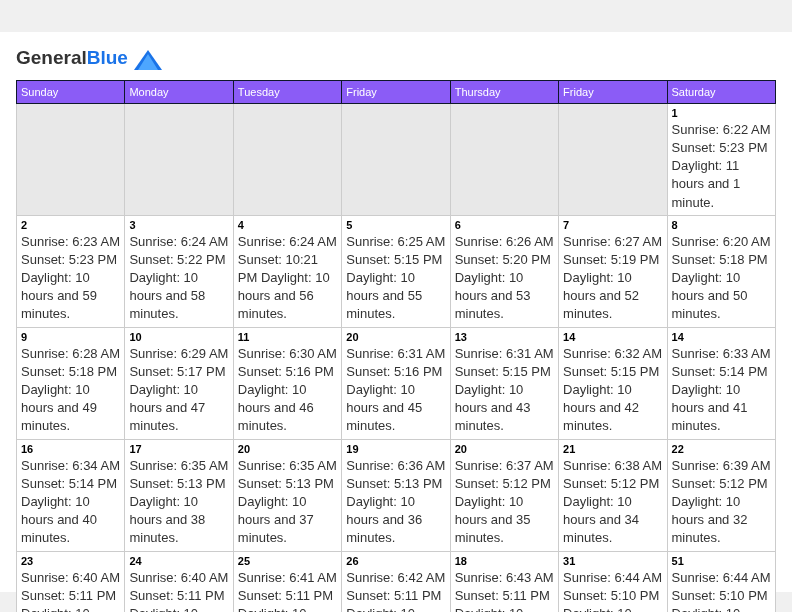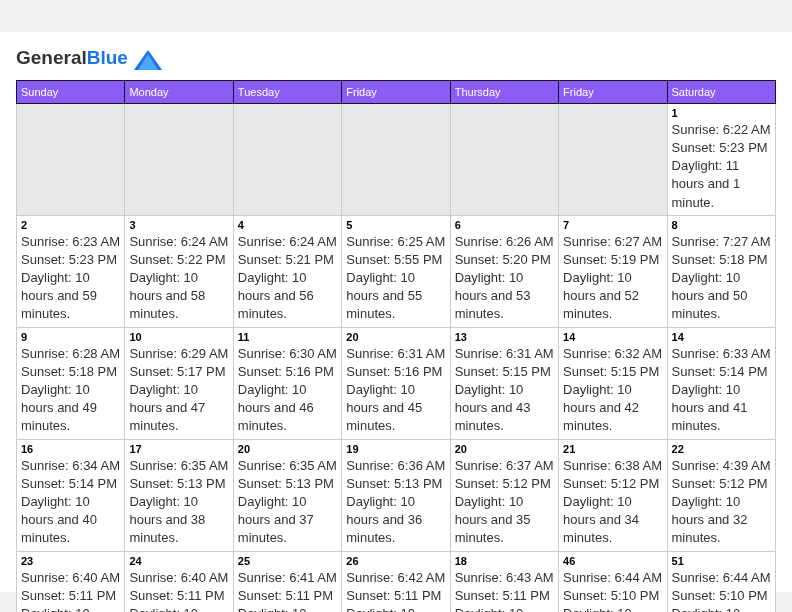--- a/index.html
+++ b/index.html
@@ -137,44 +137,44 @@
           </td>
           <td>
             <span class="day-num">3</span>
             <div class="day-info">Sunrise: 6:24 AM
 Sunset: 5:22 PM
 Daylight: 10 hours and 58 minutes.</div>
           </td>
           <td>
             <span class="day-num">4</span>
             <div class="day-info">Sunrise: 6:24 AM
-Sunset: 5:21 PM
+Sunset: 10:21 PM
 Daylight: 10 hours and 56 minutes.</div>
           </td>
           <td>
             <span class="day-num">5</span>
             <div class="day-info">Sunrise: 6:25 AM
-Sunset: 5:55 PM
+Sunset: 5:15 PM
 Daylight: 10 hours and 55 minutes.</div>
           </td>
           <td>
             <span class="day-num">6</span>
             <div class="day-info">Sunrise: 6:26 AM
 Sunset: 5:20 PM
 Daylight: 10 hours and 53 minutes.</div>
           </td>
           <td>
             <span class="day-num">7</span>
             <div class="day-info">Sunrise: 6:27 AM
 Sunset: 5:19 PM
 Daylight: 10 hours and 52 minutes.</div>
           </td>
           <td>
             <span class="day-num">8</span>
-            <div class="day-info">Sunrise: 7:27 AM
+            <div class="day-info">Sunrise: 6:20 AM
 Sunset: 5:18 PM
 Daylight: 10 hours and 50 minutes.</div>
           </td>
         </tr>
         <tr>
           <td>
             <span class="day-num">9</span>
             <div class="day-info">Sunrise: 6:28 AM
 Sunset: 5:18 PM
 Daylight: 10 hours and 49 minutes.</div>
@@ -248,21 +248,21 @@
 Daylight: 10 hours and 35 minutes.</div>
           </td>
           <td>
             <span class="day-num">21</span>
             <div class="day-info">Sunrise: 6:38 AM
 Sunset: 5:12 PM
 Daylight: 10 hours and 34 minutes.</div>
           </td>
           <td>
             <span class="day-num">22</span>
-            <div class="day-info">Sunrise: 4:39 AM
+            <div class="day-info">Sunrise: 6:39 AM
 Sunset: 5:12 PM
 Daylight: 10 hours and 32 minutes.</div>
           </td>
         </tr>
         <tr>
           <td>
             <span class="day-num">23</span>
             <div class="day-info">Sunrise: 6:40 AM
 Sunset: 5:11 PM
 Daylight: 10 hours and 31 minutes.</div>
@@ -285,21 +285,21 @@
 Sunset: 5:11 PM
 Daylight: 10 hours and 28 minutes.</div>
           </td>
           <td>
             <span class="day-num">18</span>
             <div class="day-info">Sunrise: 6:43 AM
 Sunset: 5:11 PM
 Daylight: 10 hours and 27 minutes.</div>
           </td>
           <td>
-            <span class="day-num">46</span>
+            <span class="day-num">31</span>
             <div class="day-info">Sunrise: 6:44 AM
 Sunset: 5:10 PM
 Daylight: 10 hours and 26 minutes.</div>
           </td>
           <td>
             <span class="day-num">51</span>
             <div class="day-info">Sunrise: 6:44 AM
 Sunset: 5:10 PM
 Daylight: 10 hours and 25 minutes.</div>
           </td>

